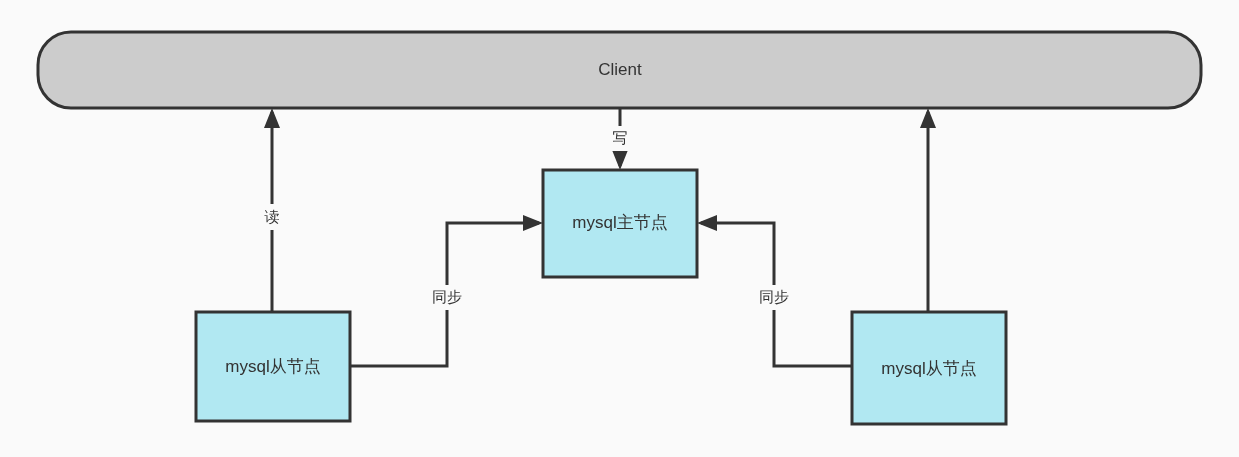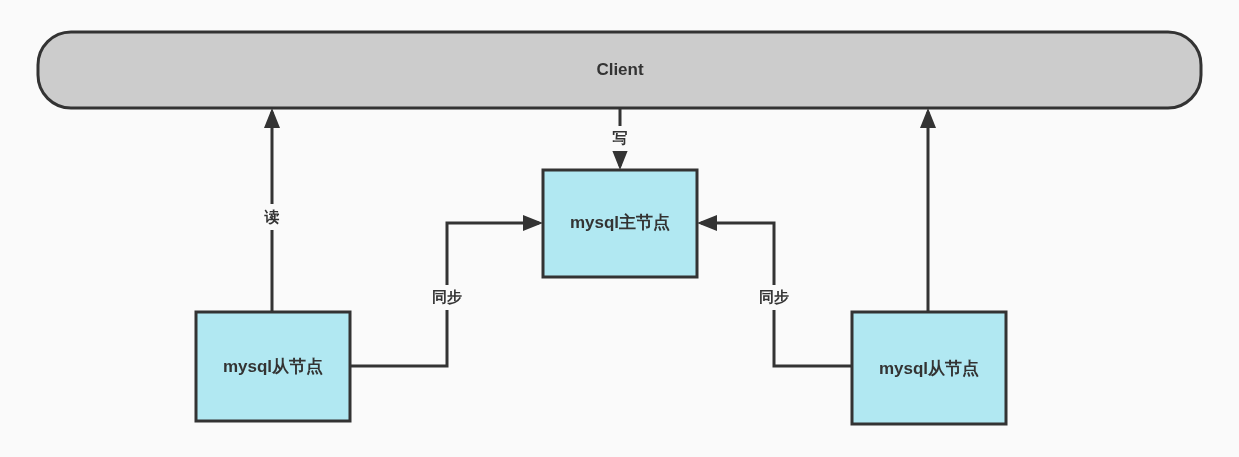--- a/index.html
+++ b/index.html
@@ -10,21 +10,20 @@
   body {
     background: #ffffff;
     font-family: "Liberation Sans", "DejaVu Sans", sans-serif;
   }
   #canvas {
     position: relative;
     width: 1239px;
     height: 457px;
     background: #fafafa;
     overflow: hidden;
-    font-weight: bold;
   }
   #diagram-svg {
     position: absolute;
     left: 0;
     top: 0;
     width: 1239px;
     height: 457px;
   }
   .node-label {
     font-family: "Liberation Sans", "DejaVu Sans", sans-serif;

